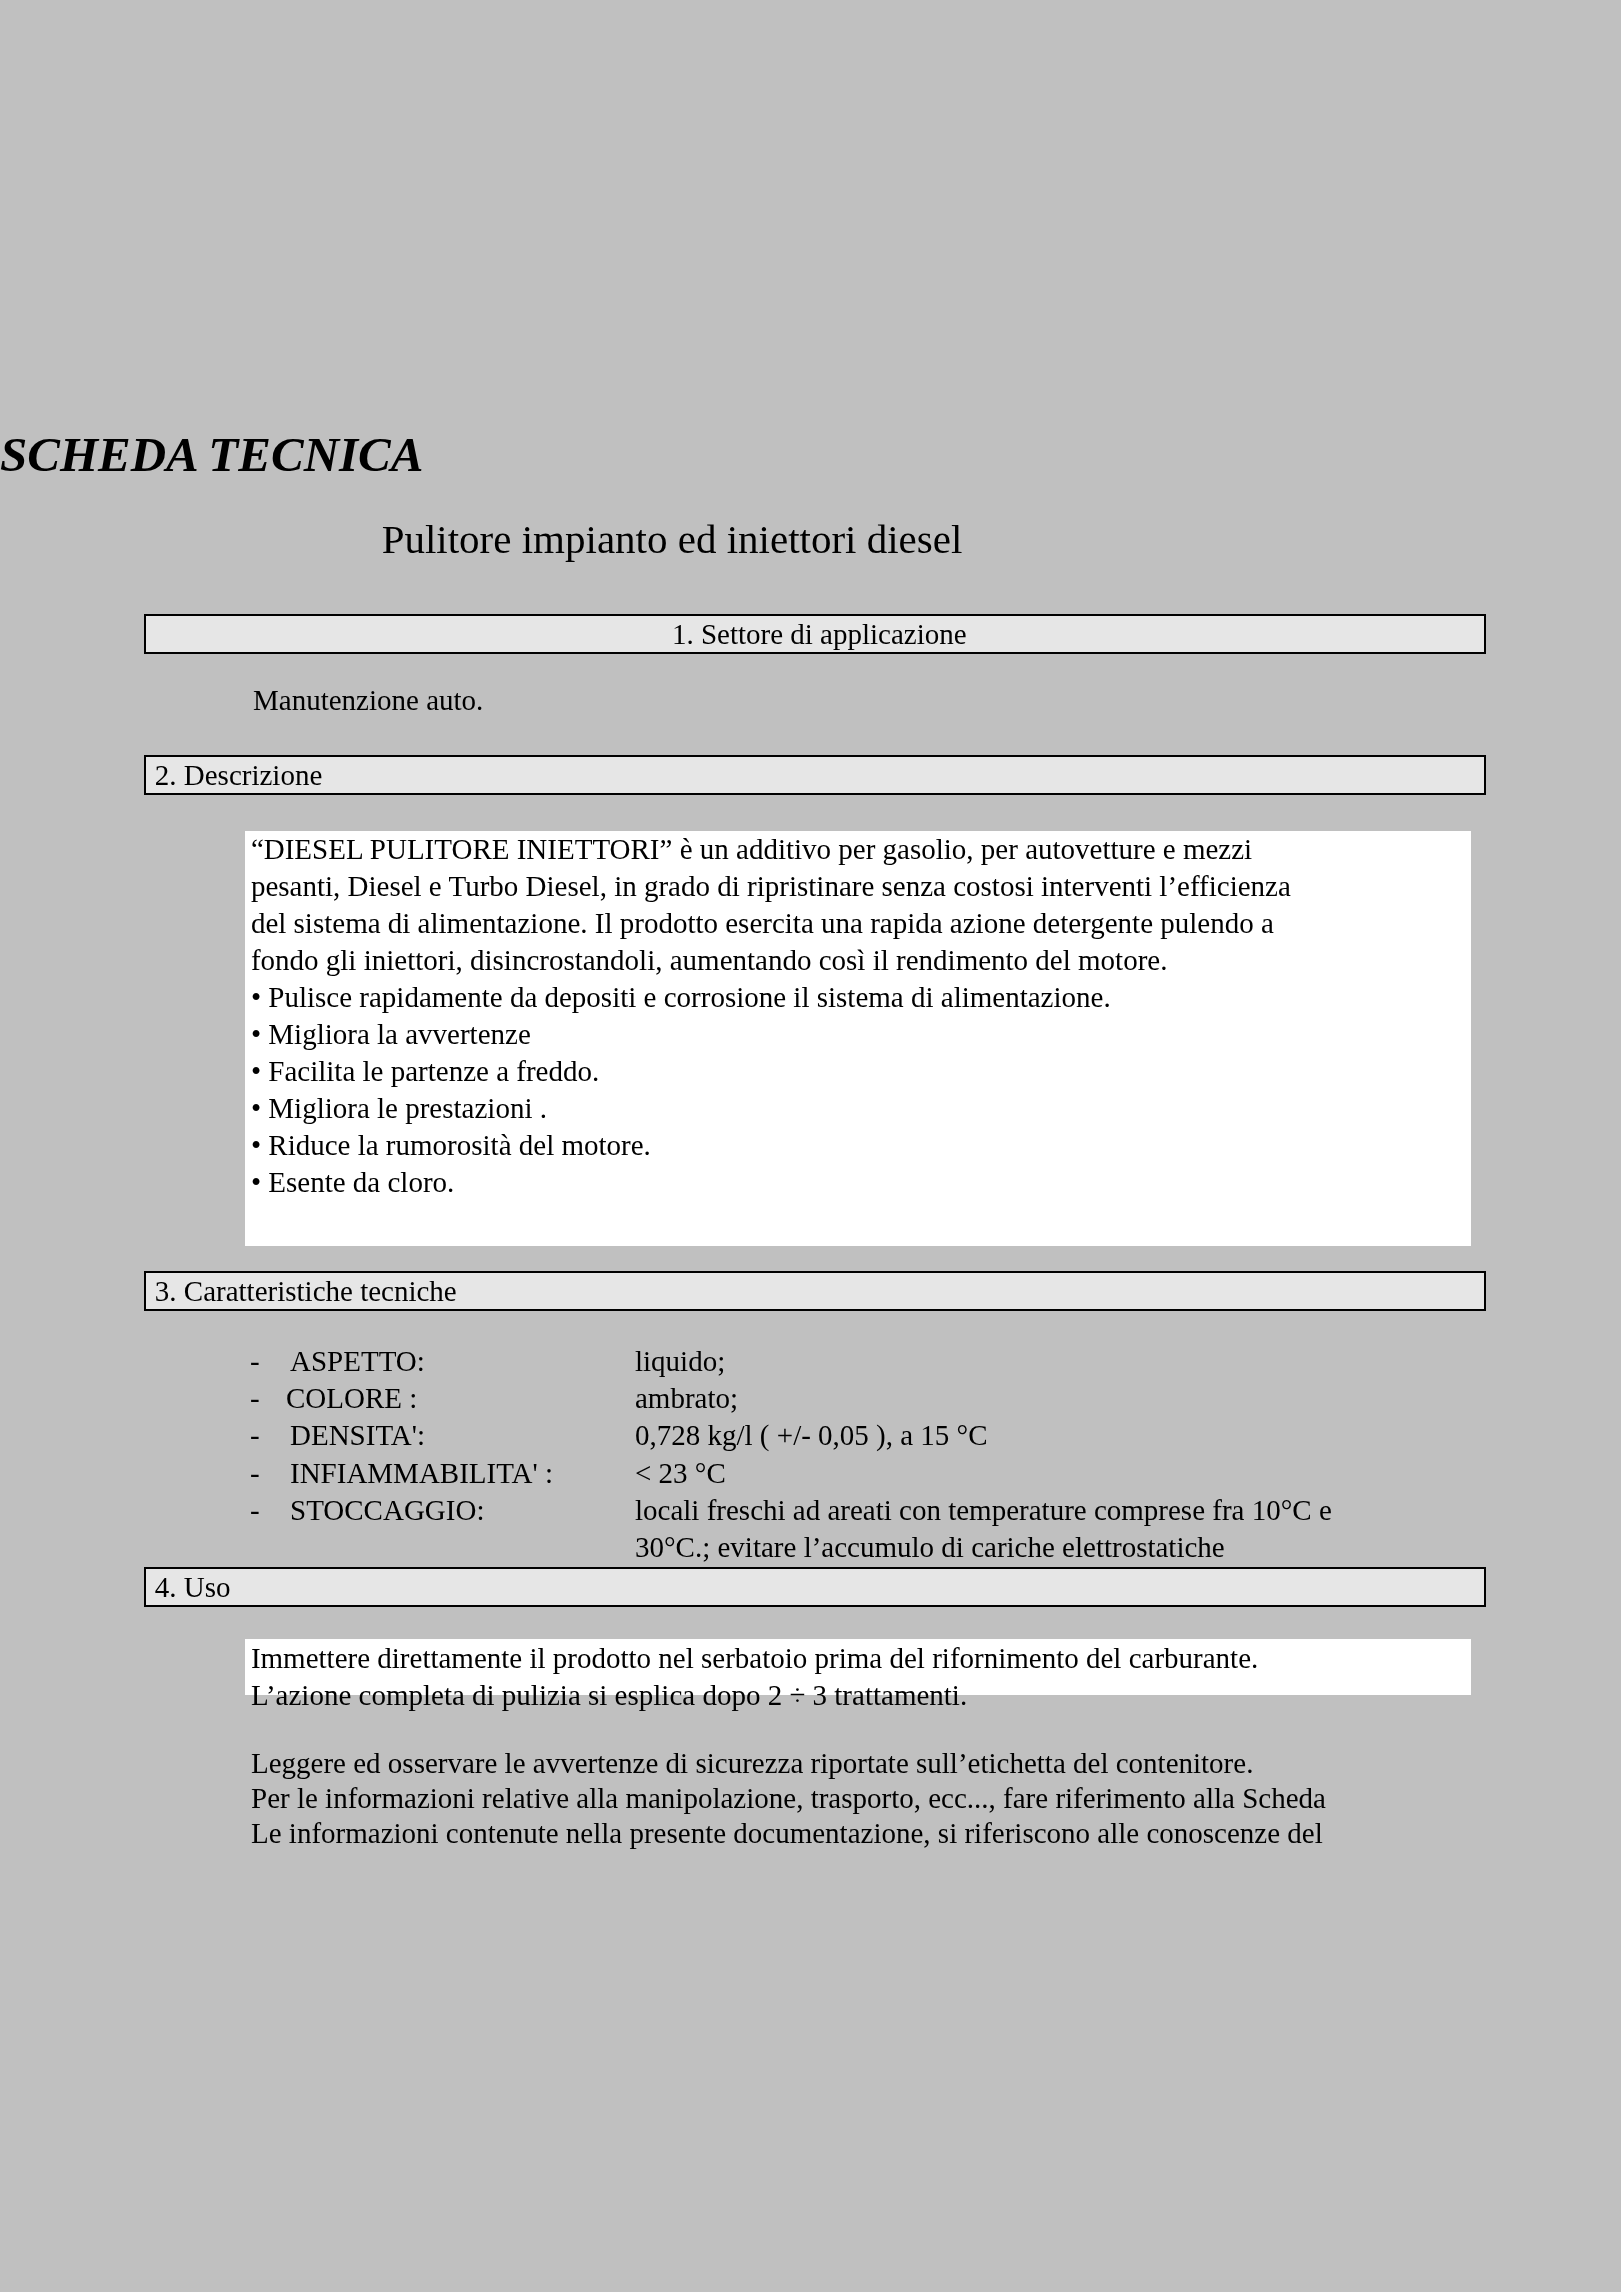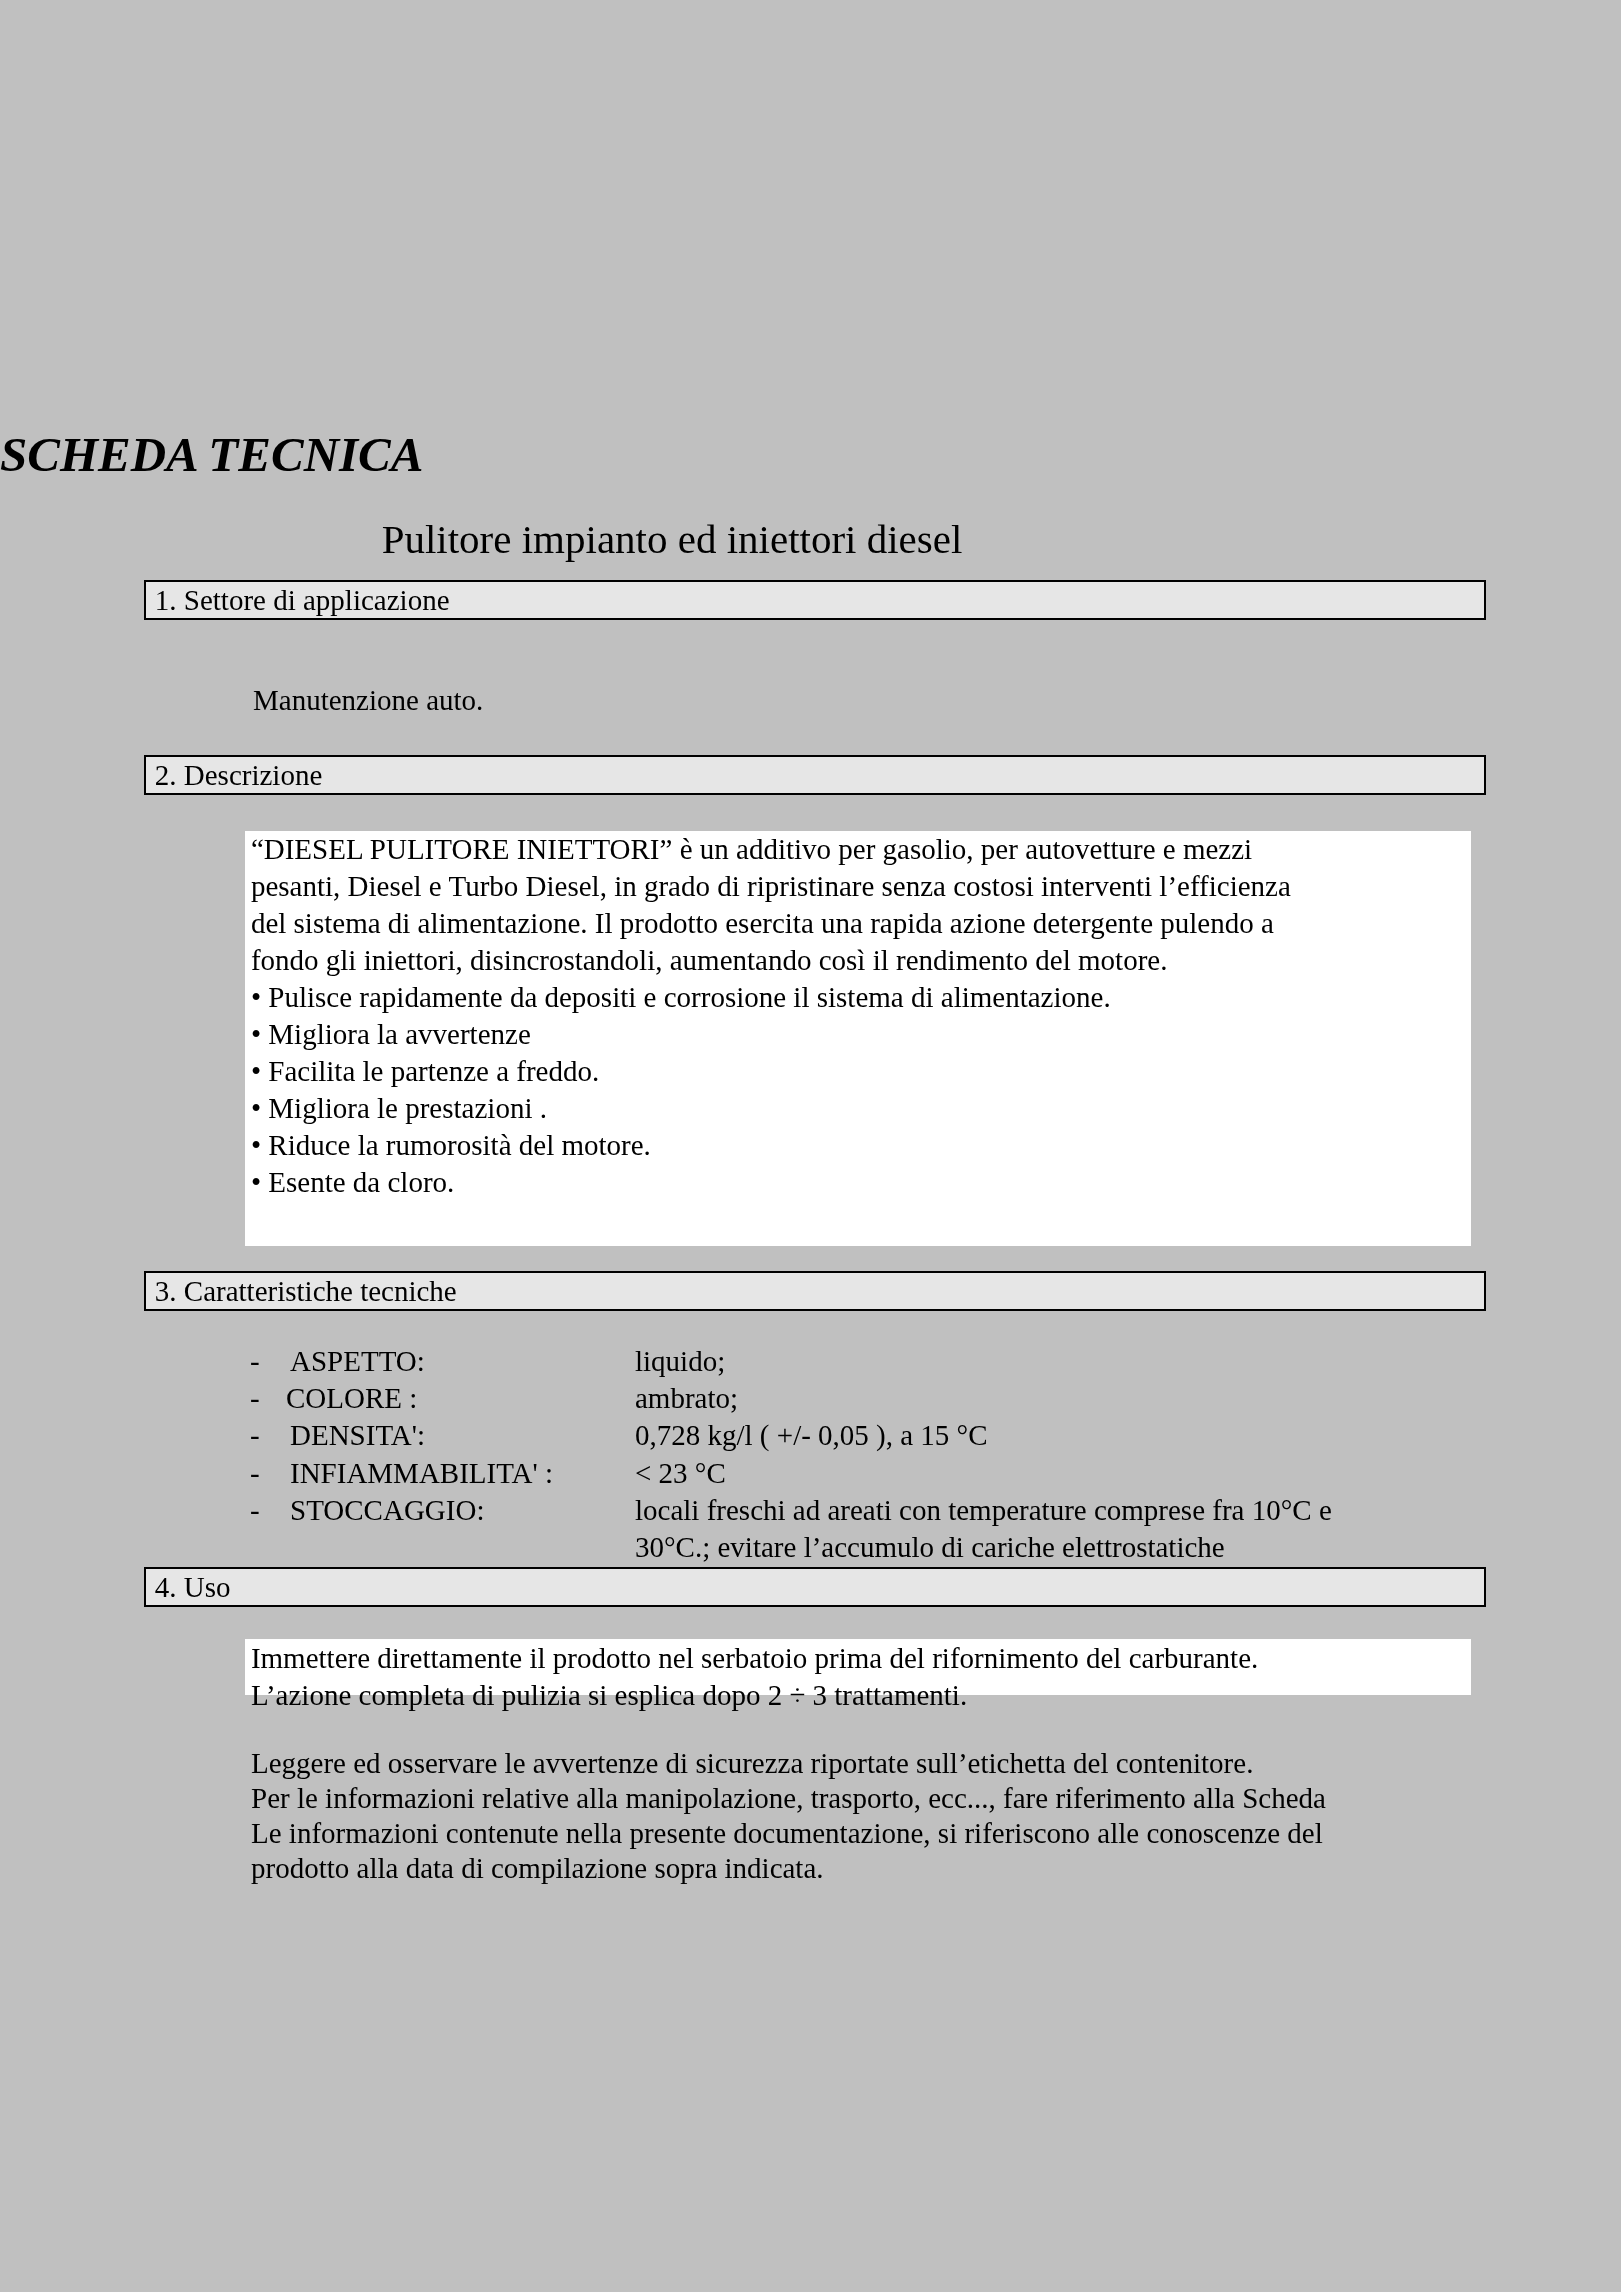--- a/index.html
+++ b/index.html
@@ -32,21 +32,21 @@
   .spec-row .lbl { position: absolute; left: 40px; }
   .spec-row .val { position: absolute; left: 385px; }
   .line { display: block; white-space: nowrap; }
 </style>
 </head>
 <body>
 
 <div class="abs title">SCHEDA TECNICA</div>
 <div class="abs subtitle">Pulitore impianto ed iniettori diesel</div>
 
-<div class="abs sec-header" style="top:580px;">1. Settore di applicazione</div>
+<div class="abs sec-header" style="top:614px;text-align:center;">1. Settore di applicazione</div>
 <div class="abs body-text" style="left:253px; top:682px;">Manutenzione auto.</div>
 
 <div class="abs sec-header" style="top:755px;">2. Descrizione</div>
 <div class="abs white-box body-text" style="top:825px; height:415px; padding-top:0px;margin-top:6px;">
   <span class="line">“DIESEL PULITORE INIETTORI” è un additivo per gasolio, per autovetture e mezzi</span>
   <span class="line">pesanti, Diesel e Turbo Diesel, in grado di ripristinare senza costosi interventi l’efficienza</span>
   <span class="line">del sistema di alimentazione. Il prodotto esercita una rapida azione detergente pulendo a</span>
   <span class="line">fondo gli iniettori, disincrostandoli, aumentando così il rendimento del motore.</span>
   <span class="line">• Pulisce rapidamente da depositi e corrosione il sistema di alimentazione.</span>
   <span class="line">• Migliora la avvertenze</span>
@@ -92,15 +92,14 @@
 <div class="abs sec-header" style="top:1567px;">4. Uso</div>
 <div class="abs white-box body-text" style="top:1639px; height:56px; padding-top:1px;">
   <span class="line">Immettere direttamente il prodotto nel serbatoio prima del rifornimento del carburante.</span>
   <span class="line">L’azione completa di pulizia si esplica dopo 2 ÷ 3 trattamenti.</span>
 </div>
 
 <div class="abs body-text" style="left:251px; top:1746px; line-height:35px;">
   <span class="line">Leggere ed osservare  le avvertenze di sicurezza riportate sull’etichetta del contenitore.</span>
   <span class="line">Per le informazioni relative alla manipolazione, trasporto, ecc..., fare riferimento alla Scheda</span>
   <span class="line">Le informazioni contenute nella presente documentazione, si riferiscono alle conoscenze del</span>
-  <span class="line">prodotto alla data di compilazione sopra indicata.</span>
 </div>
 
 
 </body></html>

